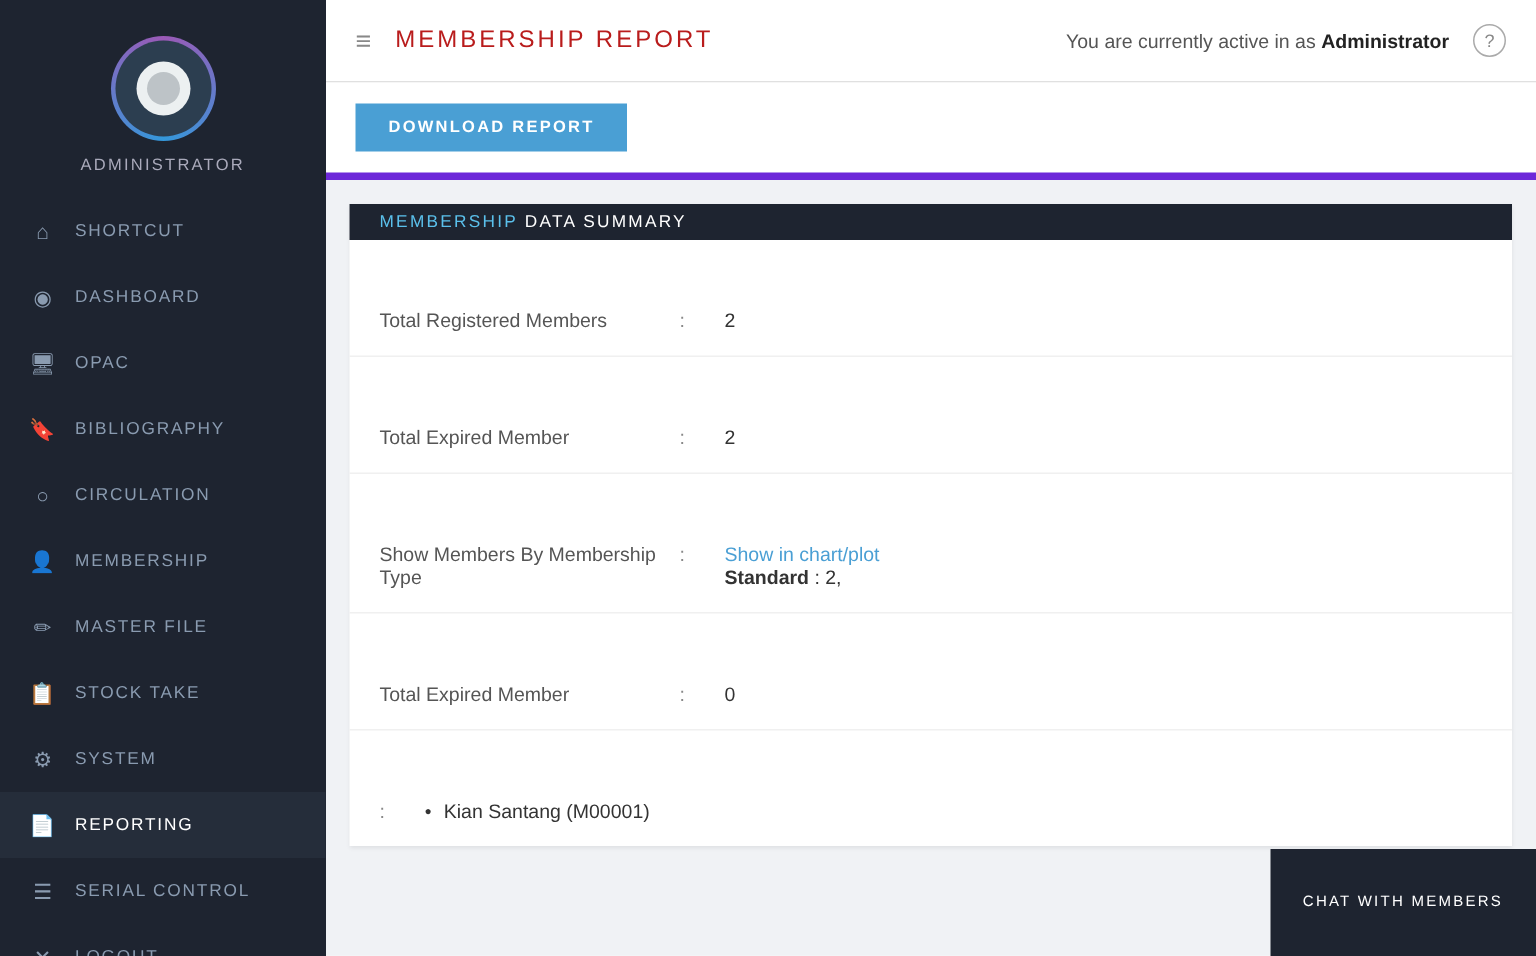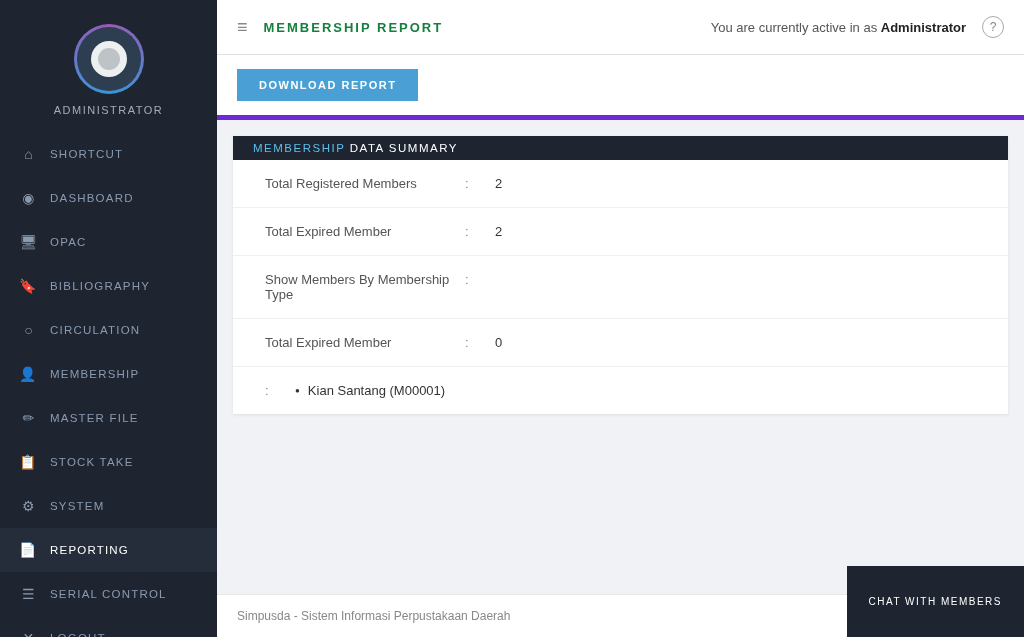--- a/index.html
+++ b/index.html
@@ -138,24 +138,24 @@
       gap: 16px;
     }
 
     .topbar-menu-icon {
       font-size: 18px;
       color: #888;
       cursor: pointer;
     }
 
     .topbar-title {
-      font-size: 13px;
+      font-size: 16px;
       letter-spacing: 2px;
-      color: #15803d;
-      font-weight: 700;
+      color: #b91c1c;
+      font-weight: 400;
       text-transform: uppercase;
       flex: 1;
     }
 
     .topbar-user-info {
       font-size: 13px;
       color: #555;
     }
 
     .topbar-user-info strong {
@@ -221,24 +221,25 @@
       color: #5bc0eb;
     }
 
     .data-table {
       padding: 0;
     }
 
     .data-row {
       display: flex;
       align-items: flex-start;
-      padding: 16px 32px;
+      padding: 16px 20px;
       border-bottom: 1px solid #f0f0f0;
       font-size: 13px;
       color: #444;
+      margin-top: 30px;
     }
 
     .data-row:last-child {
       border-bottom: none;
     }
 
     .data-label {
       width: 200px;
       min-width: 200px;
       color: #555;
@@ -400,36 +401,33 @@
             <div class="data-value">2</div>
           </div>
           <div class="data-row">
             <div class="data-label">Total Expired Member</div>
             <div class="data-colon">:</div>
             <div class="data-value">2</div>
           </div>
           <div class="data-row">
             <div class="data-label">Show Members By Membership Type</div>
             <div class="data-colon">:</div>
+            <div class="data-value"><span class="link">Show in chart/plot</span><br><span><span class="bold">Standard</span> : 2,</span></div>
           </div>
           <div class="data-row">
             <div class="data-label">Total Expired Member</div>
             <div class="data-colon">:</div>
             <div class="data-value">0</div>
           </div>
           <div class="data-row">
             <div class="data-colon">:</div>
             <div class="data-value">
               <div class="bullet-item">Kian Santang (M00001)</div>
             </div>
           </div>
         </div>
     </div>
   </div>
 
-  <div class="footer">
-    <span>Simpusda - Sistem Informasi Perpustakaan Daerah</span>
-    <span class="footer-link">Simpusda</span>
-  </div>
 
 </div>
 
 <div class="chat-btn">CHAT WITH MEMBERS</div>
 
 </body></html>

